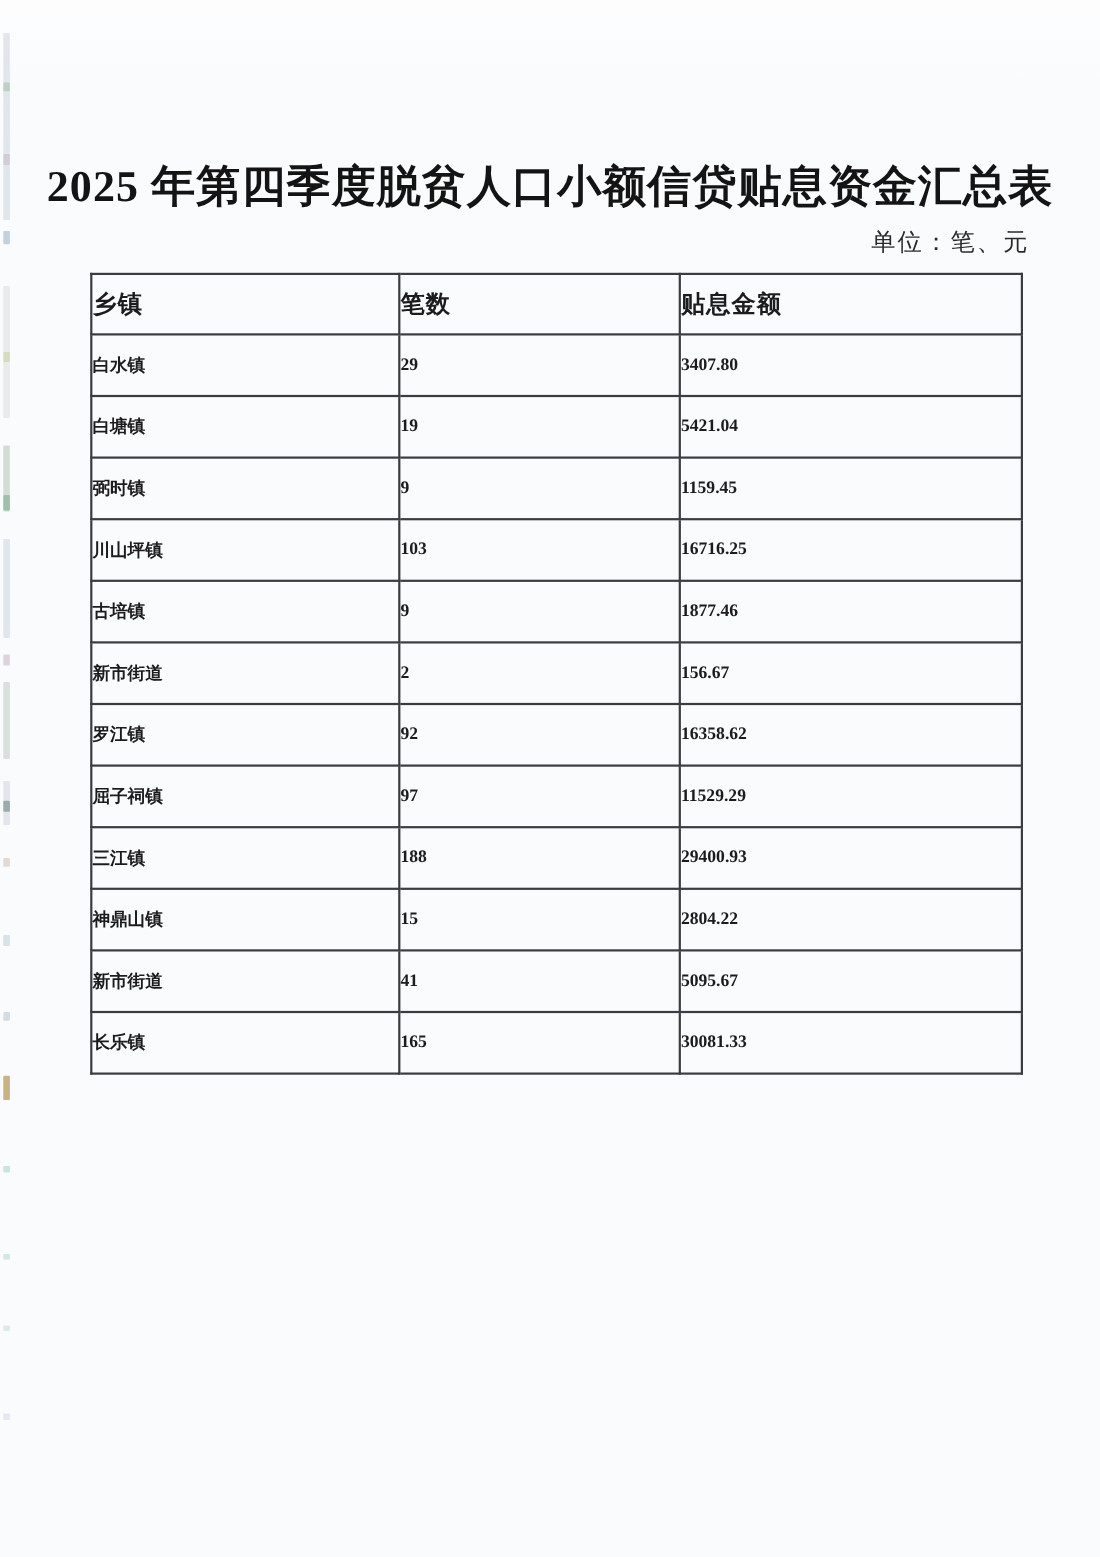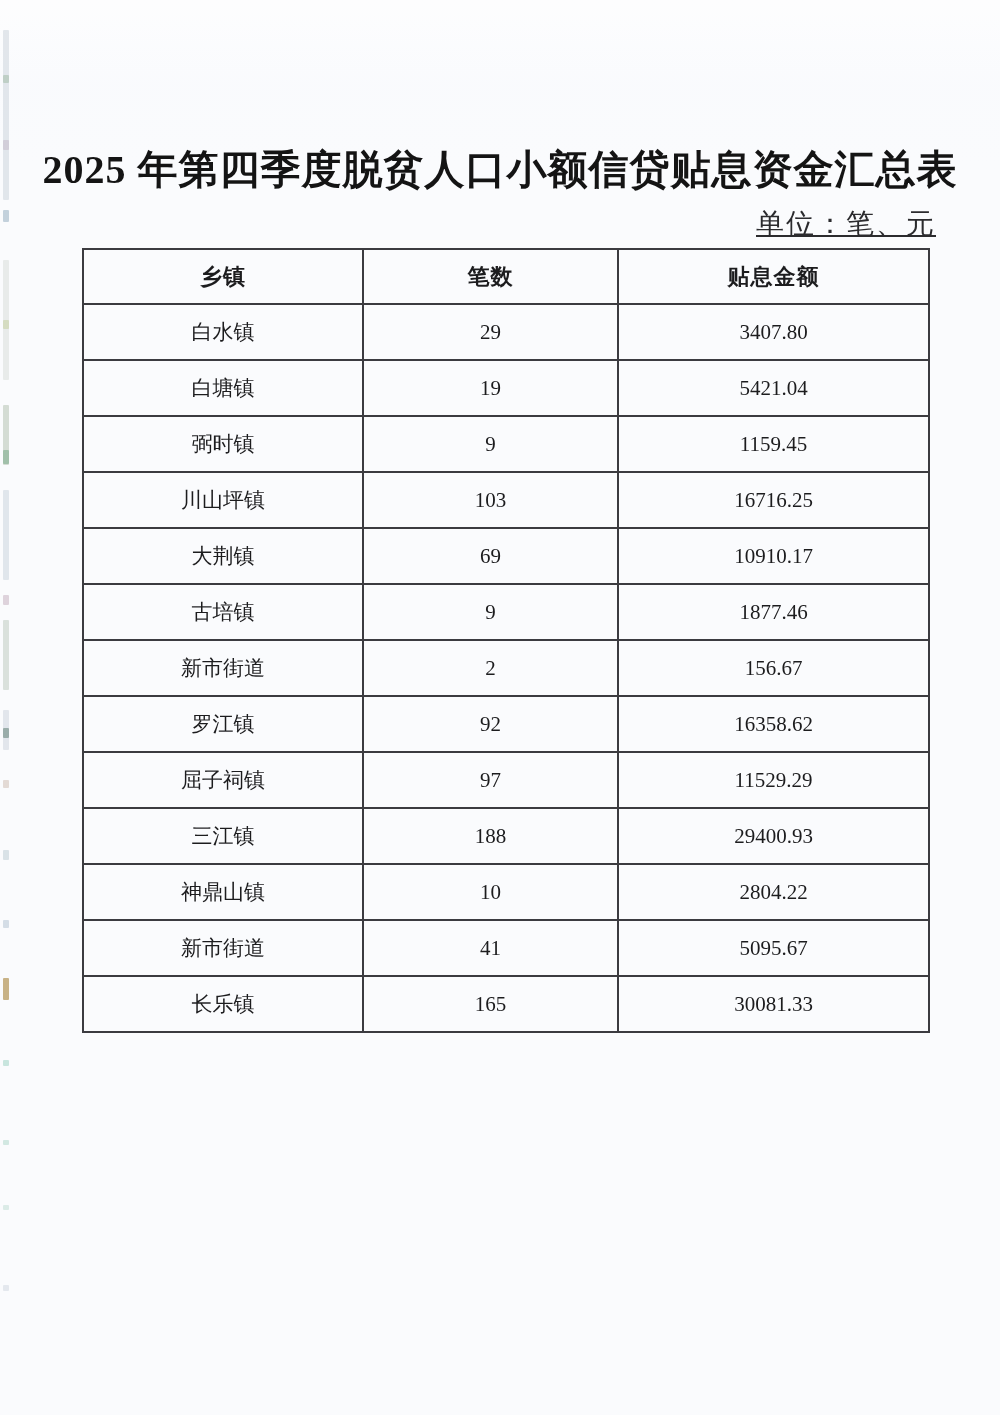--- a/index.html
+++ b/index.html
@@ -42,50 +42,49 @@
     font-size: 40px;
     font-weight: bold;
     color: #141414;
     letter-spacing: 1px;
     white-space: nowrap;
   }
   .unit-note {
     position: absolute;
     top: 205px;
     right: 64px;
-    font-size: 28px;
+    font-size: 22px;
     color: #2b2b2e;
     letter-spacing: 2px;
-    text-decoration: underline;
   }
   table.summary {
     position: absolute;
     left: 82px;
     top: 248px;
     width: 846px;
     border-collapse: collapse;
     table-layout: fixed;
   }
   table.summary th, table.summary td {
     border: 2px solid #3b3b40;
-    text-align: center;
+    text-align: left;
     vertical-align: middle;
     color: #1c1c1e;
     background: transparent;
   }
   table.summary th {
     height: 55px;
     font-size: 22px;
     font-weight: bold;
     letter-spacing: 1px;
   }
   table.summary td {
     height: 56px;
-    font-size: 21px;
-    font-weight: normal;
+    font-size: 16px;
+    font-weight: bold;
   }
   col.c1 { width: 280px; }
   col.c2 { width: 255px; }
   col.c3 { width: 311px; }
 </style>
 </head>
 <body>
 
 <div class="page">
 
@@ -145,25 +144,20 @@
           <td>弼时镇</td>
           <td>9</td>
           <td>1159.45</td>
         </tr>
         <tr>
           <td>川山坪镇</td>
           <td>103</td>
           <td>16716.25</td>
         </tr>
         <tr>
-          <td>大荆镇</td>
-          <td>69</td>
-          <td>10910.17</td>
-        </tr>
-        <tr>
           <td>古培镇</td>
           <td>9</td>
           <td>1877.46</td>
         </tr>
         <tr>
           <td>新市街道</td>
           <td>2</td>
           <td>156.67</td>
         </tr>
         <tr>
@@ -176,21 +170,21 @@
           <td>97</td>
           <td>11529.29</td>
         </tr>
         <tr>
           <td>三江镇</td>
           <td>188</td>
           <td>29400.93</td>
         </tr>
         <tr>
           <td>神鼎山镇</td>
-          <td>10</td>
+          <td>15</td>
           <td>2804.22</td>
         </tr>
         <tr>
           <td>新市街道</td>
           <td>41</td>
           <td>5095.67</td>
         </tr>
         <tr>
           <td>长乐镇</td>
           <td>165</td>

